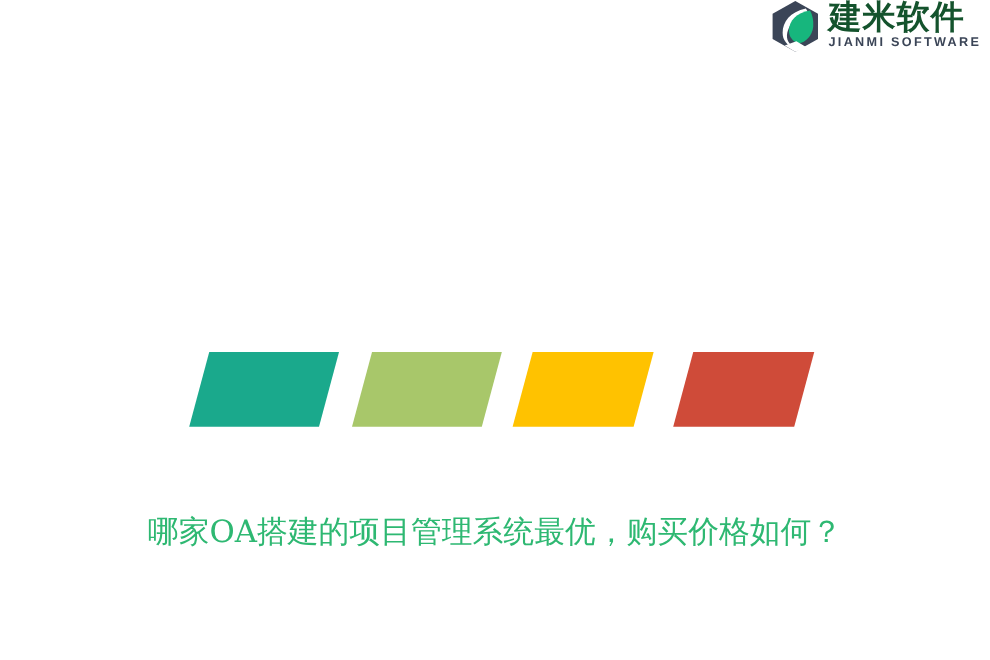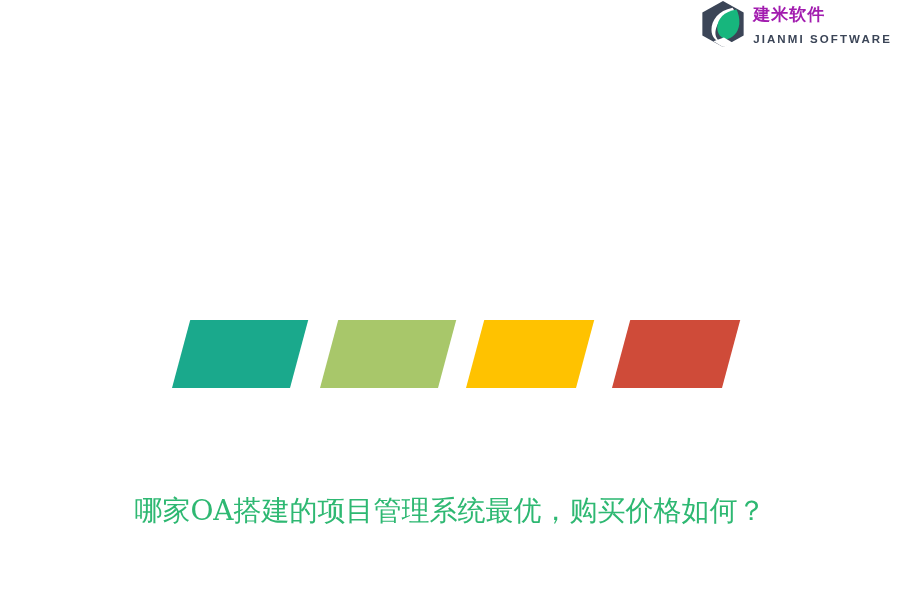--- a/index.html
+++ b/index.html
@@ -44,25 +44,25 @@
   }
 
   .brand-text {
     display: flex;
     flex-direction: column;
     justify-content: flex-start;
     padding-top: 1px;
   }
 
   .brand-name {
-    font-family: Liberation Mono, monospace;
-    font-size: 17px;
+    font-family: Liberation Serif, serif;
+    font-size: 30px;
     font-weight: bold;
     line-height: 30px;
-    color: #a21caf;
+    color: #14532d;
     letter-spacing: 1px;
     white-space: nowrap;
   }
 
   .brand-sub {
     font-family: "Liberation Sans", sans-serif;
     font-size: 11.5px;
     font-weight: bold;
     line-height: 14px;
     color: #3b4557;
@@ -99,21 +99,20 @@
     position: absolute;
     left: 0;
     top: 462px;
     width: 900px;
     text-align: center;
     font-family: "DejaVu Serif", "Liberation Serif", serif;
     font-size: 28px;
     line-height: 44px;
     color: #2eb872;
     white-space: nowrap;
-    margin-top: 27px;
   }
 </style>
 </head>
 <body>
 
 <div class="page">
 
   <div class="brand">
 
     <svg class="brand-mark" viewBox="0 0 100 100">

